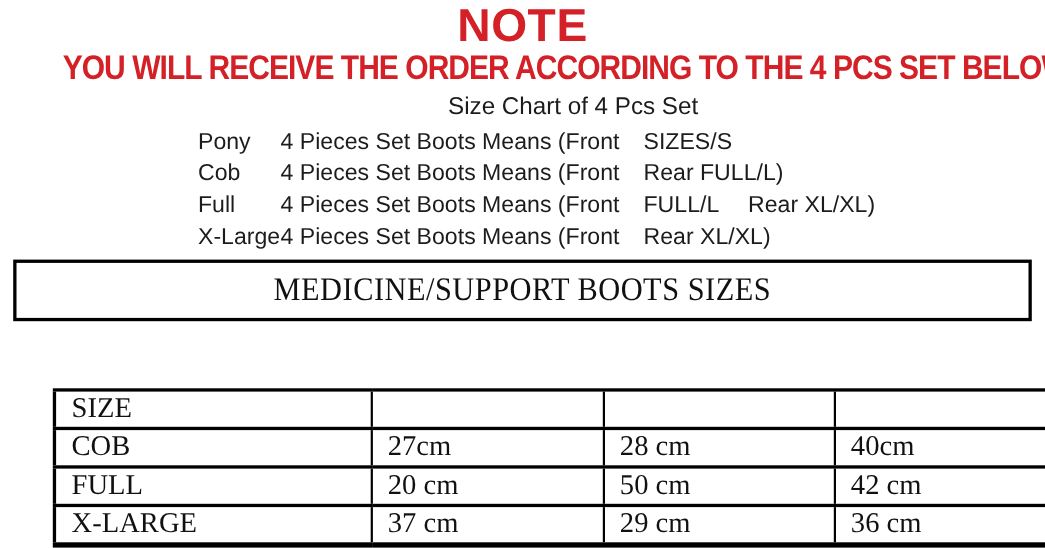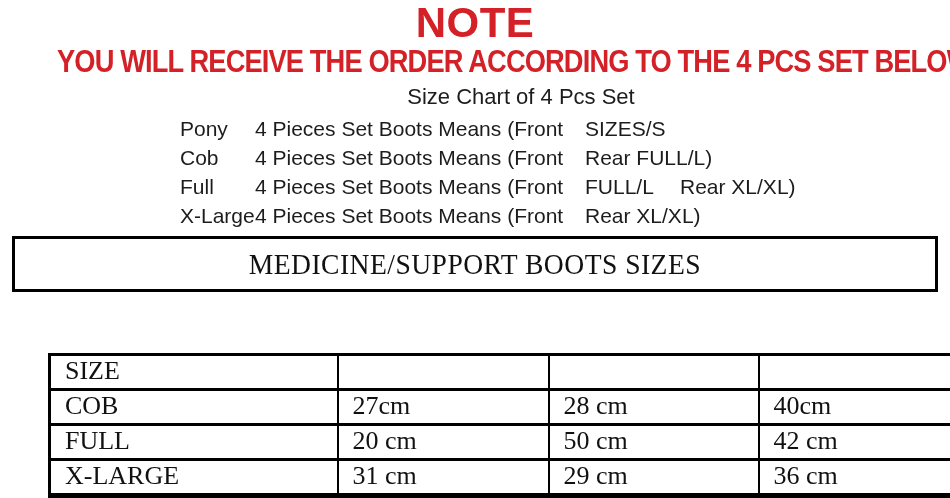--- a/index.html
+++ b/index.html
@@ -160,20 +160,20 @@
         <td>40cm</td>
       </tr>
       <tr>
         <td>FULL</td>
         <td>20 cm</td>
         <td>50 cm</td>
         <td>42 cm</td>
       </tr>
       <tr>
         <td>X-LARGE</td>
-        <td>31 cm</td>
+        <td>37 cm</td>
         <td>29 cm</td>
         <td>36 cm</td>
       </tr>
     </tbody>
   </table>
 
 </div>
 
 </body></html>

